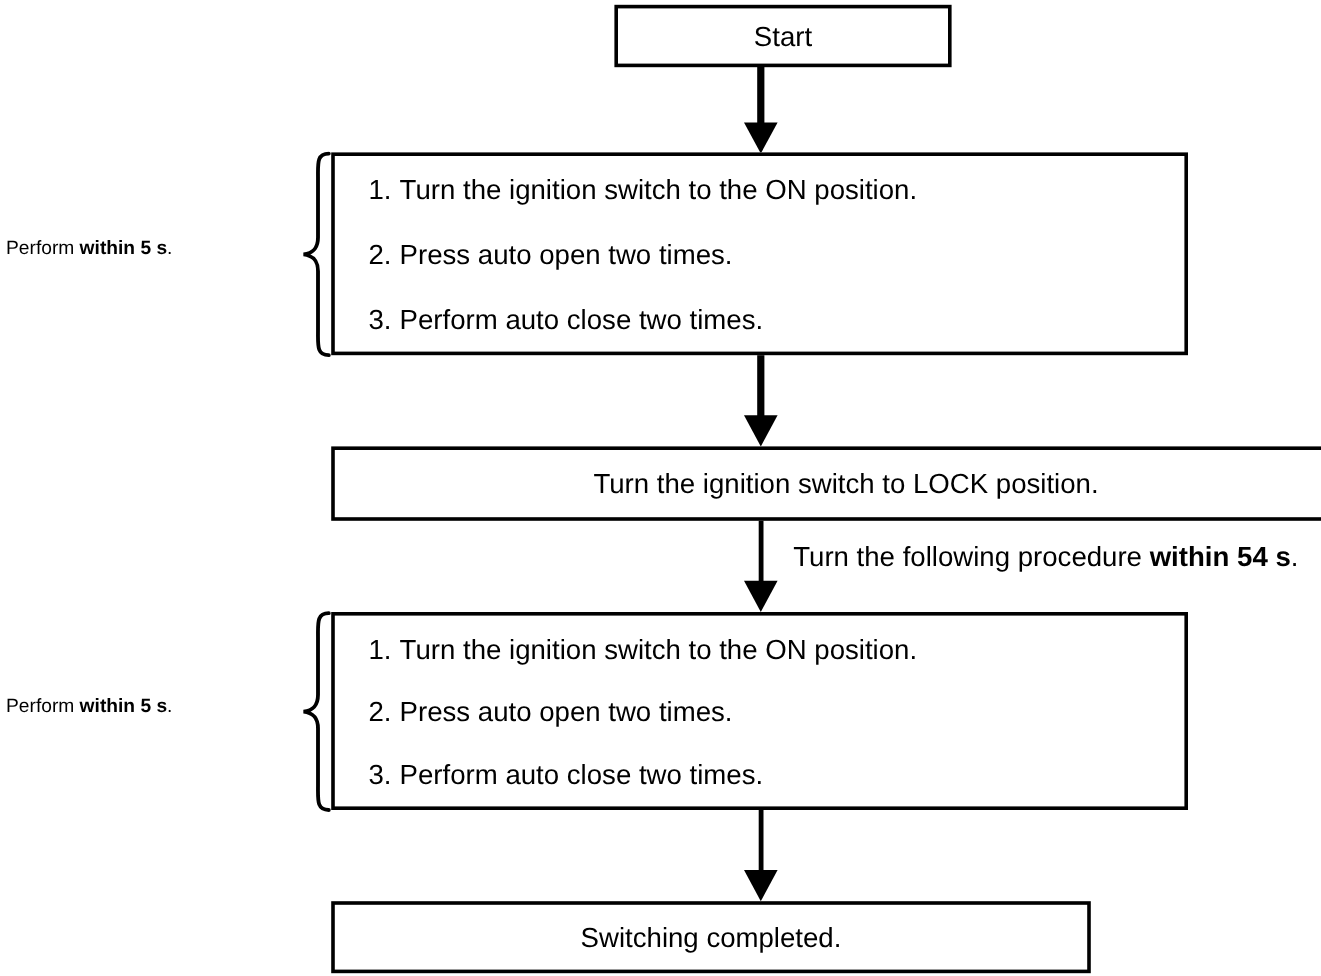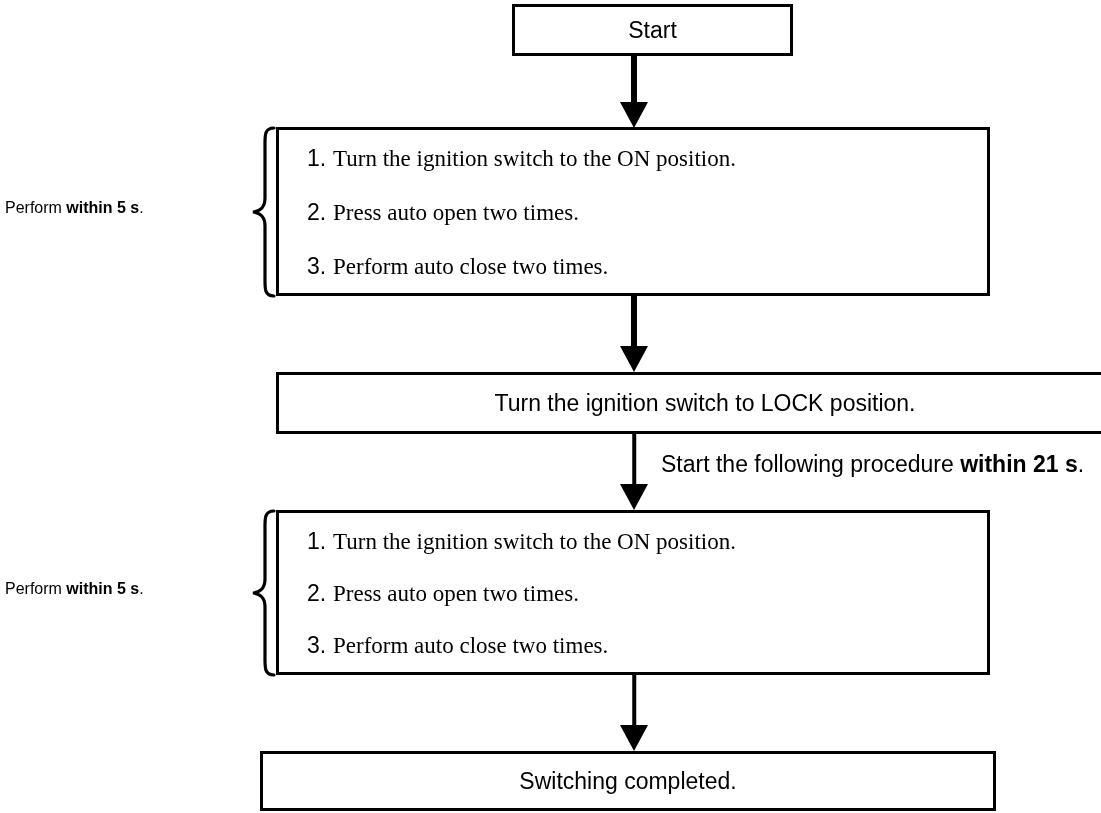--- a/index.html
+++ b/index.html
@@ -55,21 +55,20 @@
     font-size: 23px;
     line-height: 1.1;
     margin-bottom: 14px;
   }
   .step-num {
     width: 26px;
     flex: 0 0 auto;
   }
   .step-text {
     white-space: nowrap;
-    font-family: Liberation Serif, serif;
   }
 
   
   .connector {
     position: absolute;
   }
   .conn-stem {
     position: absolute;
     background: #000000;
     left: 50%;
@@ -156,21 +155,21 @@
   <div class="connector" style="left:605px; top:296px; width:58px; height:76px;">
     <div class="conn-stem" style="width:6px; height:52px;"></div>
     <div class="arrow-head"></div>
   </div>
 
   <div class="box box-centered" style="left:276px; top:372px; width:858px; height:62px;">
     <span class="box-label">Turn the ignition switch to LOCK position.</span>
   </div>
 
   <div class="inline-note" style="left:661px; top:453px;">
-    <span>Start the following procedure </span><b>within 21 s</b><span>.</span>
+    <span>Turn the following procedure </span><b>within 54 s</b><span>.</span>
   </div>
 
   <div class="connector" style="left:607px; top:434px; width:54px; height:76px;">
     <div class="conn-stem" style="width:3.5px; height:52px;"></div>
     <div class="arrow-head"></div>
   </div>
 
   <div class="side-note" style="left:5px; top:581px;">
     <span>Perform </span><b>within 5 s</b><span>.</span>
   </div>
@@ -196,17 +195,17 @@
         <span class="step-text">Perform auto close two times.</span>
       </div>
     </div>
   </div>
 
   <div class="connector" style="left:607px; top:675px; width:54px; height:76px;">
     <div class="conn-stem" style="width:3.5px; height:52px;"></div>
     <div class="arrow-head"></div>
   </div>
 
-  <div class="box box-centered" style="left:260px; top:751px; width:736px; height:60px;">
+  <div class="box box-centered" style="left:276px; top:751px; width:633px; height:60px;">
     <span class="box-label">Switching completed.</span>
   </div>
 
 </div>
 
 </body></html>

